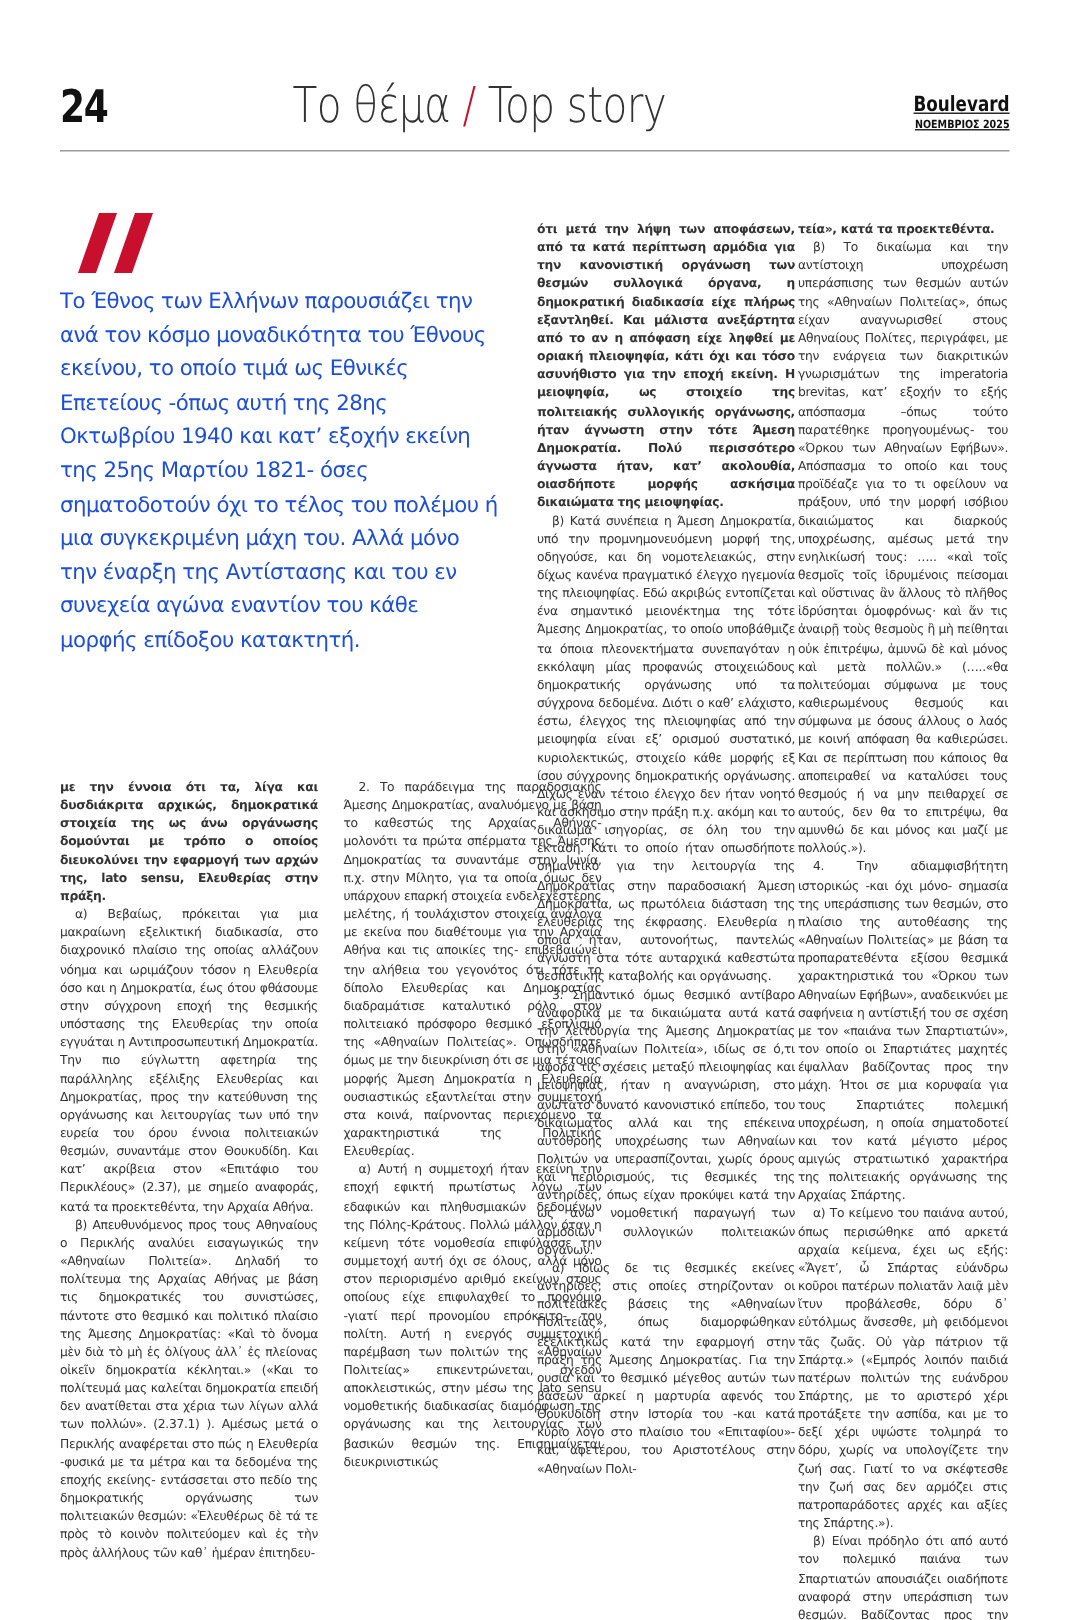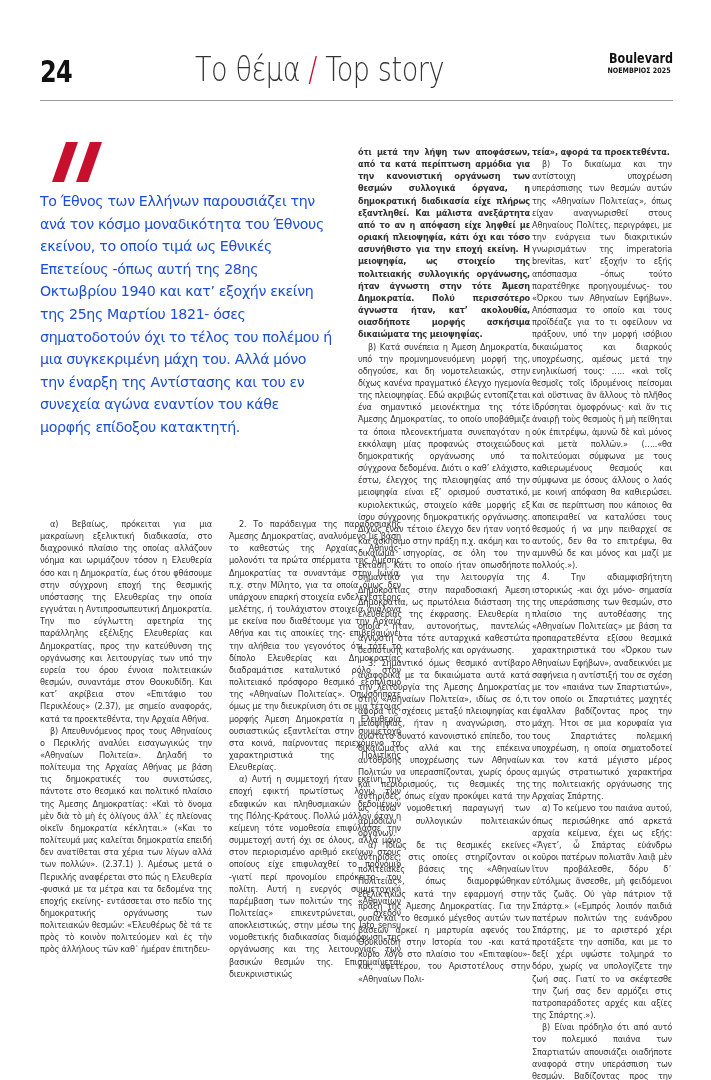--- a/index.html
+++ b/index.html
@@ -1,21 +1,21 @@
 <!DOCTYPE html>
 <html><head>
 <meta charset="utf-8">
 <style>
   * { margin:0; padding:0; box-sizing:border-box; }
   html, body { width:711px; height:1080px; background:#fff; overflow:hidden; }
   body { position:relative; font-family:"DejaVu Sans", sans-serif; color:#2a2a2a; }
   .pagenum { position:absolute; left:40px; top:54px; font-family:"DejaVu Sans", sans-serif; font-weight:bold; font-size:30px; color:#111; letter-spacing:-1px; transform:scaleX(0.8); transform-origin:left; }
   .section-title { position:absolute; left:195px; top:50px; font-family:"DejaVu Sans", sans-serif; font-weight:200; font-size:33px; color:#333; letter-spacing:-0.5px; transform:scaleX(0.82); transform-origin:left; white-space:nowrap; }
   .section-title .slash { color:#c8102e; }
-  .brand { position:absolute; right:38px; top:51px; text-align:center; line-height:1; }
+  .brand { position:absolute; right:38px; top:63px; text-align:right; line-height:1;text-decoration:underline; }
   .brand .name { font-weight:bold; font-size:14px; color:#111; transform:scaleX(0.8); transform-origin:right; display:block; }
   .brand .date { font-weight:bold; font-size:7.5px; color:#111; display:block; margin-top:2px; transform:scaleX(0.85); transform-origin:right; }
   .rule { position:absolute; left:40px; right:38px; top:100px; height:1px; background:#999; }
   .quote-mark { position:absolute; left:52px; top:142px; width:60px; height:40px; }
   .pull-quote { position:absolute; left:40px; top:190px; width:292px; font-size:14.2px; line-height:22.6px; color:#1d4ed8; letter-spacing:-0.35px; }
   .col { position:absolute; font-family:"DejaVu Sans", sans-serif; font-size:8.2px; line-height:12.15px; color:#333; text-align:justify; letter-spacing:-0.2px; }
   .col p { text-indent:10px; }
   .col p.noindent { text-indent:0;font-weight:bold; }
   .col1 { left:40px; top:518px; width:172px; }
   .col2 { left:229px; top:518px; width:172px; }
@@ -36,35 +36,36 @@
 </div>
 
 <svg class="quote-mark" viewBox="0 0 60 40">
   <polygon points="14,0 26,0 12,40 0,40" fill="#c8102e"></polygon>
   <polygon points="38,0 50,0 36,40 24,40" fill="#c8102e"></polygon>
 </svg>
 
 <div class="pull-quote">Το Έθνος των Ελλήνων παρουσιάζει την ανά τον κόσμο μοναδικότητα του Έθνους εκείνου, το οποίο τιμά ως Εθνικές Επετείους -όπως αυτή της 28ης Οκτωβρίου 1940 και κατ’ εξοχήν εκείνη της 25ης Μαρτίου 1821- όσες σηματοδοτούν όχι το τέλος του πολέμου ή μια συγκεκριμένη μάχη του.  Αλλά μόνο την έναρξη της Αντίστασης και του εν συνεχεία αγώνα εναντίον του κάθε μορφής επίδοξου κατακτητή.</div>
 
 <div class="col col1">
+  <p class="noindent">με την έννοια ότι τα, λίγα και δυσδιάκριτα αρχικώς, δημοκρατικά στοιχεία της ως άνω οργάνωσης δομούνται με τρόπο ο οποίος διευκολύνει την εφαρμογή των αρχών της, lato sensu, Ελευθερίας στην πράξη.</p>
   <p>α) Βεβαίως, πρόκειται για μια μακραίωνη εξελικτική διαδικασία, στο διαχρονικό πλαίσιο της οποίας αλλάζουν νόημα και ωριμάζουν τόσον η Ελευθερία όσο και η Δημοκρατία, έως ότου φθάσουμε στην σύγχρονη εποχή της θεσμικής υπόστασης της Ελευθερίας την οποία εγγυάται η Αντιπροσωπευτική Δημοκρατία.  Την πιο εύγλωττη αφετηρία της παράλληλης εξέλιξης Ελευθερίας και Δημοκρατίας, προς την κατεύθυνση της οργάνωσης και λειτουργίας των υπό την ευρεία του όρου έννοια πολιτειακών θεσμών, συναντάμε στον Θουκυδίδη.  Και κατ’ ακρίβεια στον «Επιτάφιο του Περικλέους» (2.37), με σημείο αναφοράς, κατά τα προεκτεθέντα, την Αρχαία Αθήνα.</p>
   <p>β) Απευθυνόμενος προς τους Αθηναίους ο Περικλής αναλύει εισαγωγικώς την «Αθηναίων Πολιτεία». Δηλαδή το πολίτευμα της Αρχαίας Αθήνας με βάση τις δημοκρατικές του συνιστώσες, πάντοτε στο θεσμικό και πολιτικό πλαίσιο της Άμεσης Δημοκρατίας: «Καὶ τὸ ὄνομα μὲν διὰ τὸ μὴ ἐς ὀλίγους ἀλλ᾽ ἐς πλείονας οἰκεῖν δημοκρατία κέκληται.» («Και το πολίτευμά μας καλείται δημοκρατία επειδή δεν ανατίθεται στα χέρια των λίγων αλλά των πολλών». (2.37.1) ). Αμέσως μετά ο Περικλής αναφέρεται στο πώς η Ελευθερία -φυσικά με τα μέτρα και τα δεδομένα της εποχής εκείνης- εντάσσεται στο πεδίο της δημοκρατικής οργάνωσης των πολιτειακών θεσμών: «Ἐλευθέρως δὲ τά τε πρὸς τὸ κοινὸν πολιτεύομεν καὶ ἐς τὴν πρὸς ἀλλήλους τῶν καθ᾽ ἡμέραν ἐπιτηδευ-</p>
 </div>
 
 <div class="col col2">
   <p>2. Το παράδειγμα της παραδοσιακής Άμεσης Δημοκρατίας, αναλυόμενο με βάση το καθεστώς της Αρχαίας Αθήνας- μολονότι τα πρώτα σπέρματα της Άμεσης Δημοκρατίας τα συναντάμε στην Ιωνία, π.χ. στην Μίλητο, για τα οποία όμως δεν υπάρχουν επαρκή στοιχεία ενδελεχέστερης μελέτης, ή τουλάχιστον στοιχεία ανάλογα με εκείνα που διαθέτουμε για την Αρχαία Αθήνα και τις αποικίες της- επιβεβαιώνει την αλήθεια του γεγονότος ότι τότε το δίπολο Ελευθερίας και Δημοκρατίας διαδραμάτισε καταλυτικό ρόλο στον πολιτειακό πρόσφορο θεσμικό εξοπλισμό της «Αθηναίων Πολιτείας». Οπωσδήποτε όμως με την διευκρίνιση ότι σε μια τέτοιας μορφής Άμεση Δημοκρατία η Ελευθερία ουσιαστικώς εξαντλείται στην συμμετοχή στα κοινά, παίρνοντας περιεχόμενο τα χαρακτηριστικά της Πολιτικής Ελευθερίας.</p>
   <p>α) Αυτή η συμμετοχή ήταν εκείνη την εποχή εφικτή πρωτίστως λόγω των εδαφικών και πληθυσμιακών δεδομένων της Πόλης-Κράτους. Πολλώ μάλλον όταν η κείμενη τότε νομοθεσία επιφύλασσε την συμμετοχή αυτή όχι σε όλους, αλλά μόνο στον περιορισμένο αριθμό εκείνων στους οποίους είχε επιφυλαχθεί το προνόμιο -γιατί περί προνομίου επρόκειτο- του πολίτη. Αυτή η ενεργός συμμετοχική παρέμβαση των πολιτών της «Αθηναίων Πολιτείας» επικεντρώνεται, σχεδόν αποκλειστικώς, στην μέσω της lato sensu νομοθετικής διαδικασίας διαμόρφωση της οργάνωσης και της λειτουργίας των βασικών θεσμών της.  Επισημαίνεται διευκρινιστικώς</p>
 </div>
 
 <div class="col col3">
   <p class="noindent">ότι μετά την λήψη των αποφάσεων, από τα κατά περίπτωση αρμόδια για την κανονιστική οργάνωση των θεσμών συλλογικά όργανα, η δημοκρατική διαδικασία είχε πλήρως εξαντληθεί.  Και μάλιστα ανεξάρτητα από το αν η απόφαση είχε ληφθεί με οριακή πλειοψηφία, κάτι όχι και τόσο ασυνήθιστο για την εποχή εκείνη.  Η μειοψηφία, ως στοιχείο της πολιτειακής συλλογικής οργάνωσης, ήταν άγνωστη στην τότε Άμεση Δημοκρατία.  Πολύ περισσότερο άγνωστα ήταν, κατ’ ακολουθία, οιασδήποτε μορφής ασκήσιμα δικαιώματα της μειοψηφίας.</p>
   <p>β) Κατά συνέπεια η Άμεση Δημοκρατία, υπό την προμνημονευόμενη μορφή της, οδηγούσε, και δη νομοτελειακώς, στην δίχως κανένα πραγματικό έλεγχο ηγεμονία της πλειοψηφίας. Εδώ ακριβώς εντοπίζεται ένα σημαντικό μειονέκτημα της τότε Άμεσης Δημοκρατίας, το οποίο υποβάθμιζε τα όποια πλεονεκτήματα συνεπαγόταν η εκκόλαψη μίας προφανώς στοιχειώδους δημοκρατικής οργάνωσης υπό τα σύγχρονα δεδομένα.  Διότι ο καθ’ ελάχιστο, έστω, έλεγχος της πλειοψηφίας από την μειοψηφία είναι εξ’ ορισμού συστατικό, κυριολεκτικώς, στοιχείο κάθε μορφής εξ ίσου σύγχρονης δημοκρατικής οργάνωσης. Δίχως έναν τέτοιο έλεγχο δεν ήταν νοητό και ασκήσιμο στην πράξη π.χ. ακόμη και το δικαίωμα ισηγορίας, σε όλη του την έκταση. Κάτι το οποίο ήταν οπωσδήποτε σημαντικό για την λειτουργία της Δημοκρατίας στην παραδοσιακή Άμεση Δημοκρατία, ως πρωτόλεια διάσταση της ελευθερίας της έκφρασης. Ελευθερία η οποία ήταν, αυτονοήτως, παντελώς άγνωστη στα τότε αυταρχικά καθεστώτα δεσποτικής καταβολής και οργάνωσης.</p>
   <p>3. Σημαντικό όμως θεσμικό αντίβαρο αναφορικά με τα δικαιώματα αυτά κατά την λειτουργία της Άμεσης Δημοκρατίας στην «Αθηναίων Πολιτεία», ιδίως σε ό,τι αφορά τις σχέσεις μεταξύ πλειοψηφίας και μειοψηφίας, ήταν η αναγνώριση, στο ανώτατο δυνατό κανονιστικό επίπεδο, του δικαιώματος αλλά και της επέκεινα αυτόθροης υποχρέωσης των Αθηναίων Πολιτών να υπερασπίζονται, χωρίς όρους και περιορισμούς, τις θεσμικές της αντηρίδες, όπως είχαν προκύψει κατά την ως άνω νομοθετική παραγωγή των αρμόδιων συλλογικών πολιτειακών οργάνων.</p>
   <p>α) Ιδίως δε τις θεσμικές εκείνες αντηρίδες, στις οποίες στηρίζονταν οι πολιτειακές βάσεις της «Αθηναίων Πολιτείας», όπως διαμορφώθηκαν εξελικτικώς κατά την εφαρμογή στην πράξη της Άμεσης Δημοκρατίας. Για την ουσία και το θεσμικό μέγεθος αυτών των βάσεων αρκεί η μαρτυρία αφενός του Θουκυδίδη στην Ιστορία του -και κατά κύριο λόγο στο πλαίσιο του «Επιταφίου»- και, αφετέρου, του Αριστοτέλους στην «Αθηναίων Πολι-</p>
 </div>
 
 <div class="col col4">
-  <p class="noindent">τεία», αφορά τα προεκτεθέντα.</p>
+  <p class="noindent">τεία», κατά τα προεκτεθέντα.</p>
   <p>β) Το δικαίωμα και την αντίστοιχη υποχρέωση υπεράσπισης των θεσμών αυτών της «Αθηναίων Πολιτείας», όπως είχαν αναγνωρισθεί στους Αθηναίους Πολίτες, περιγράφει, με την ενάργεια των διακριτικών γνωρισμάτων της imperatoria brevitas, κατ’ εξοχήν το εξής απόσπασμα –όπως τούτο παρατέθηκε προηγουμένως- του «Όρκου των Αθηναίων Εφήβων». Απόσπασμα το οποίο  και τους προϊδέαζε για το τι οφείλουν να πράξουν, υπό την μορφή  ισόβιου δικαιώματος και διαρκούς υποχρέωσης, αμέσως μετά την ενηλικίωσή τους: ….. «καὶ τοῖς θεσμοῖς τοῖς ἱδρυμένοις πείσομαι καὶ οὕστινας ἂν ἄλλους τὸ πλῆθος ἱδρύσηται ὁμοφρόνως· καὶ ἄν τις ἀναιρῇ τοὺς θεσμοὺς ἢ μὴ πείθηται οὐκ ἐπιτρέψω, ἀμυνῶ δὲ καὶ μόνος καὶ μετὰ πολλῶν.» (…..«θα πολιτεύομαι σύμφωνα με τους καθιερωμένους θεσμούς και σύμφωνα με όσους άλλους ο λαός με κοινή απόφαση θα καθιερώσει. Και σε περίπτωση που κάποιος θα αποπειραθεί να καταλύσει τους θεσμούς ή να μην πειθαρχεί σε αυτούς, δεν θα το επιτρέψω, θα αμυνθώ δε και μόνος και μαζί με πολλούς.»).</p>
   <p>4.  Την αδιαμφισβήτητη ιστορικώς -και όχι μόνο- σημασία της υπεράσπισης των θεσμών, στο πλαίσιο της αυτοθέασης της «Αθηναίων Πολιτείας» με βάση τα προπαρατεθέντα εξίσου θεσμικά χαρακτηριστικά του «Όρκου των Αθηναίων Εφήβων», αναδεικνύει με σαφήνεια η αντίστιξή του σε σχέση με τον «παιάνα των Σπαρτιατών», τον οποίο οι Σπαρτιάτες μαχητές έψαλλαν βαδίζοντας προς την μάχη.  Ήτοι σε μια κορυφαία για τους Σπαρτιάτες πολεμική υποχρέωση, η οποία σηματοδοτεί και τον κατά μέγιστο μέρος αμιγώς στρατιωτικό χαρακτήρα της πολιτειακής οργάνωσης της Αρχαίας Σπάρτης.</p>
   <p>α) Το κείμενο του παιάνα αυτού, όπως περισώθηκε από αρκετά αρχαία κείμενα, έχει ως εξής: «Ἄγετ’, ὦ Σπάρτας εὐάνδρω κοῦροι πατέρων πολιατᾶν λαιᾷ μὲν ἴτυν προβάλεσθε, δόρυ δ᾽ εὐτόλμως ἄνσεσθε, μὴ φειδόμενοι τᾶς ζωᾶς. Οὐ γὰρ πάτριον τᾷ Σπάρτᾳ.» («Εμπρός λοιπόν παιδιά πατέρων πολιτών της ευάνδρου Σπάρτης, με το αριστερό χέρι προτάξετε την ασπίδα, και με το δεξί χέρι υψώστε τολμηρά το δόρυ, χωρίς να υπολογίζετε την ζωή σας. Γιατί το να σκέφτεσθε την ζωή σας δεν αρμόζει στις πατροπαράδοτες αρχές και αξίες της Σπάρτης.»).</p>
   <p>β) Είναι πρόδηλο ότι από αυτό τον πολεμικό παιάνα των Σπαρτιατών απουσιάζει οιαδήποτε αναφορά στην υπεράσπιση των θεσμών.  Βαδίζοντας προς την μάχη οι Σπαρτιάτες είχαν ως μόνο μέλημα την υπεράσπιση της Πατρίδας, της Σπάρτης.  Όμως η Αρχαία Σπάρτη στηριζόταν και πολιτειακώς,</p>
 </div>
 
 </body></html>

